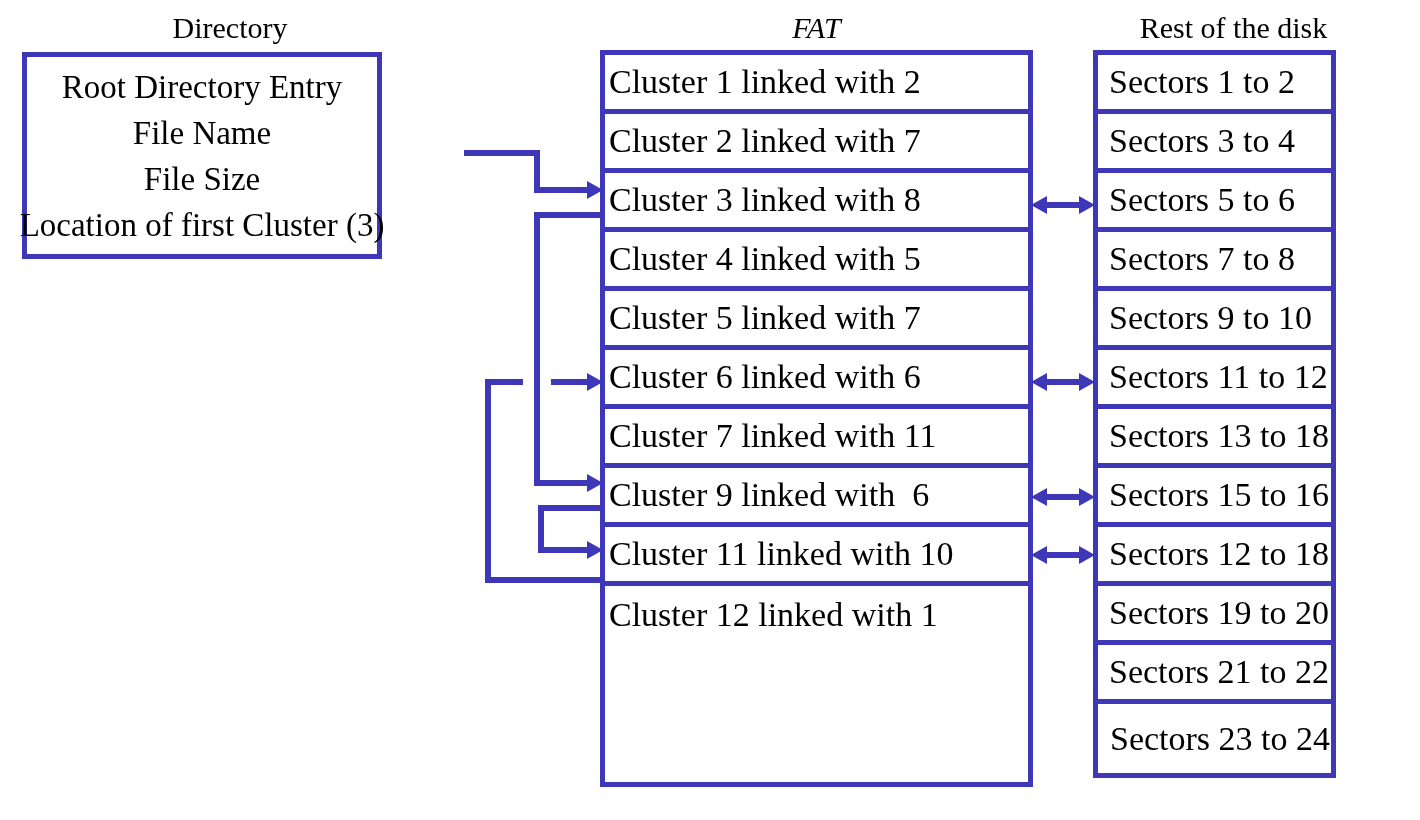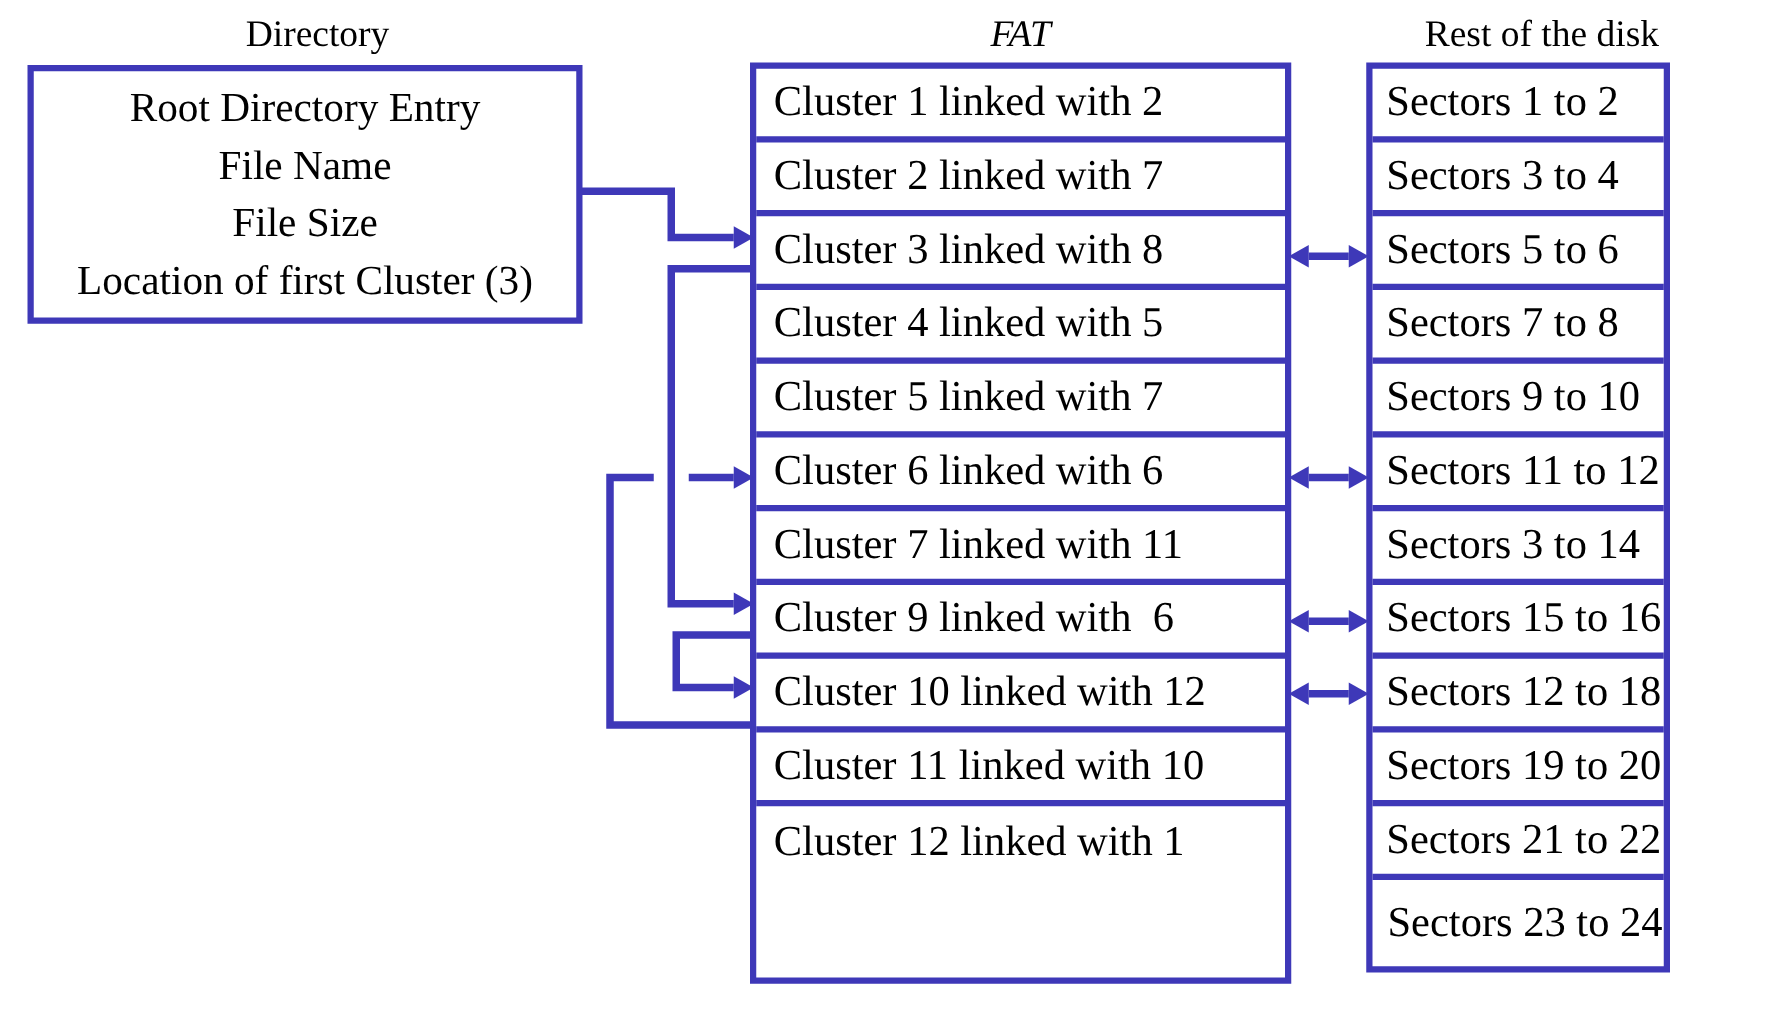--- a/index.html
+++ b/index.html
@@ -22,32 +22,32 @@
   }
   .col-title{
     position:absolute;
     top:12px;
     text-align:center;
     font-size:30px;
     line-height:32px;
     color:var(--text-color);
     white-space:pre;
   }
-  .dir-title{left:32px;width:444px;}
+  .dir-title{left:8px;width:444px;}
   .fat-title{left:600px;width:433px;font-style:italic;}
   .disk-title{left:1093px;width:281px;}
 
   .box{
     position:absolute;
     box-sizing:border-box;
     border:5px solid var(--line-color);
     background:var(--bg-color);
   }
   .dir-box{
-    left:22px;top:52px;width:444px;height:207px;
+    left:22px;top:52px;width:360px;height:207px;
     display:flex;flex-direction:column;justify-content:center;align-items:center;
   }
   .dir-line{
     font-size:33px;
     line-height:46px;
     white-space:pre;
     text-align:center;
   }
   .fat-box{left:600px;top:50px;width:433px;height:737px;}
   .disk-box{left:1093px;top:50px;width:243px;height:728px;}
@@ -55,21 +55,21 @@
   .row{
     box-sizing:border-box;
     height:59px;
     border-bottom:5px solid var(--line-color);
     display:flex;
     align-items:center;
     font-size:34px;
     white-space:pre;
     overflow:hidden;
   }
-  .fat-box .row{padding-left:14px;}
+  .fat-box .row{padding-left:4px;}
   .disk-box .row{padding-left:11px;}
   .fat-box .row.last{height:58px;border-bottom:none;}
   .disk-box .row.last{height:69px;border-bottom:none;justify-content:center;}
 
   .connector-layer{
     position:absolute;
     left:0;top:0;width:1420px;height:820px;
     pointer-events:none;
   }
   .connector-layer polyline,
@@ -102,33 +102,32 @@
 
   <div class="box fat-box">
     <div class="row"><span>Cluster 1 linked with 2</span></div>
     <div class="row"><span>Cluster 2 linked with 7</span></div>
     <div class="row"><span>Cluster 3 linked with 8</span></div>
     <div class="row"><span>Cluster 4 linked with 5</span></div>
     <div class="row"><span>Cluster 5 linked with 7</span></div>
     <div class="row"><span>Cluster 6 linked with 6</span></div>
     <div class="row"><span>Cluster 7 linked with 11</span></div>
     <div class="row"><span>Cluster 9 linked with  6</span></div>
-    <div class="row"><span>Cluster 10 linked with 12</span></div>
     <div class="row"><span>Cluster 11 linked with 10</span></div>
     <div class="row last"><span>Cluster 12 linked with 1</span></div>
   </div>
 
   <div class="box disk-box">
     <div class="row"><span>Sectors 1 to 2</span></div>
     <div class="row"><span>Sectors 3 to 4</span></div>
     <div class="row"><span>Sectors 5 to 6</span></div>
     <div class="row"><span>Sectors 7 to 8</span></div>
     <div class="row"><span>Sectors 9 to 10</span></div>
     <div class="row"><span>Sectors 11 to 12</span></div>
-    <div class="row"><span>Sectors 3 to 14</span></div>
+    <div class="row"><span>Sectors 13 to 18</span></div>
     <div class="row"><span>Sectors 15 to 16</span></div>
     <div class="row"><span>Sectors 12 to 18</span></div>
     <div class="row"><span>Sectors 19 to 20</span></div>
     <div class="row"><span>Sectors 21 to 22</span></div>
     <div class="row last"><span>Sectors 23 to 24</span></div>
   </div>
 
   <svg class="connector-layer" viewBox="0 0 1420 820" xmlns="http://www.w3.org/2000/svg">
 
     <g>

